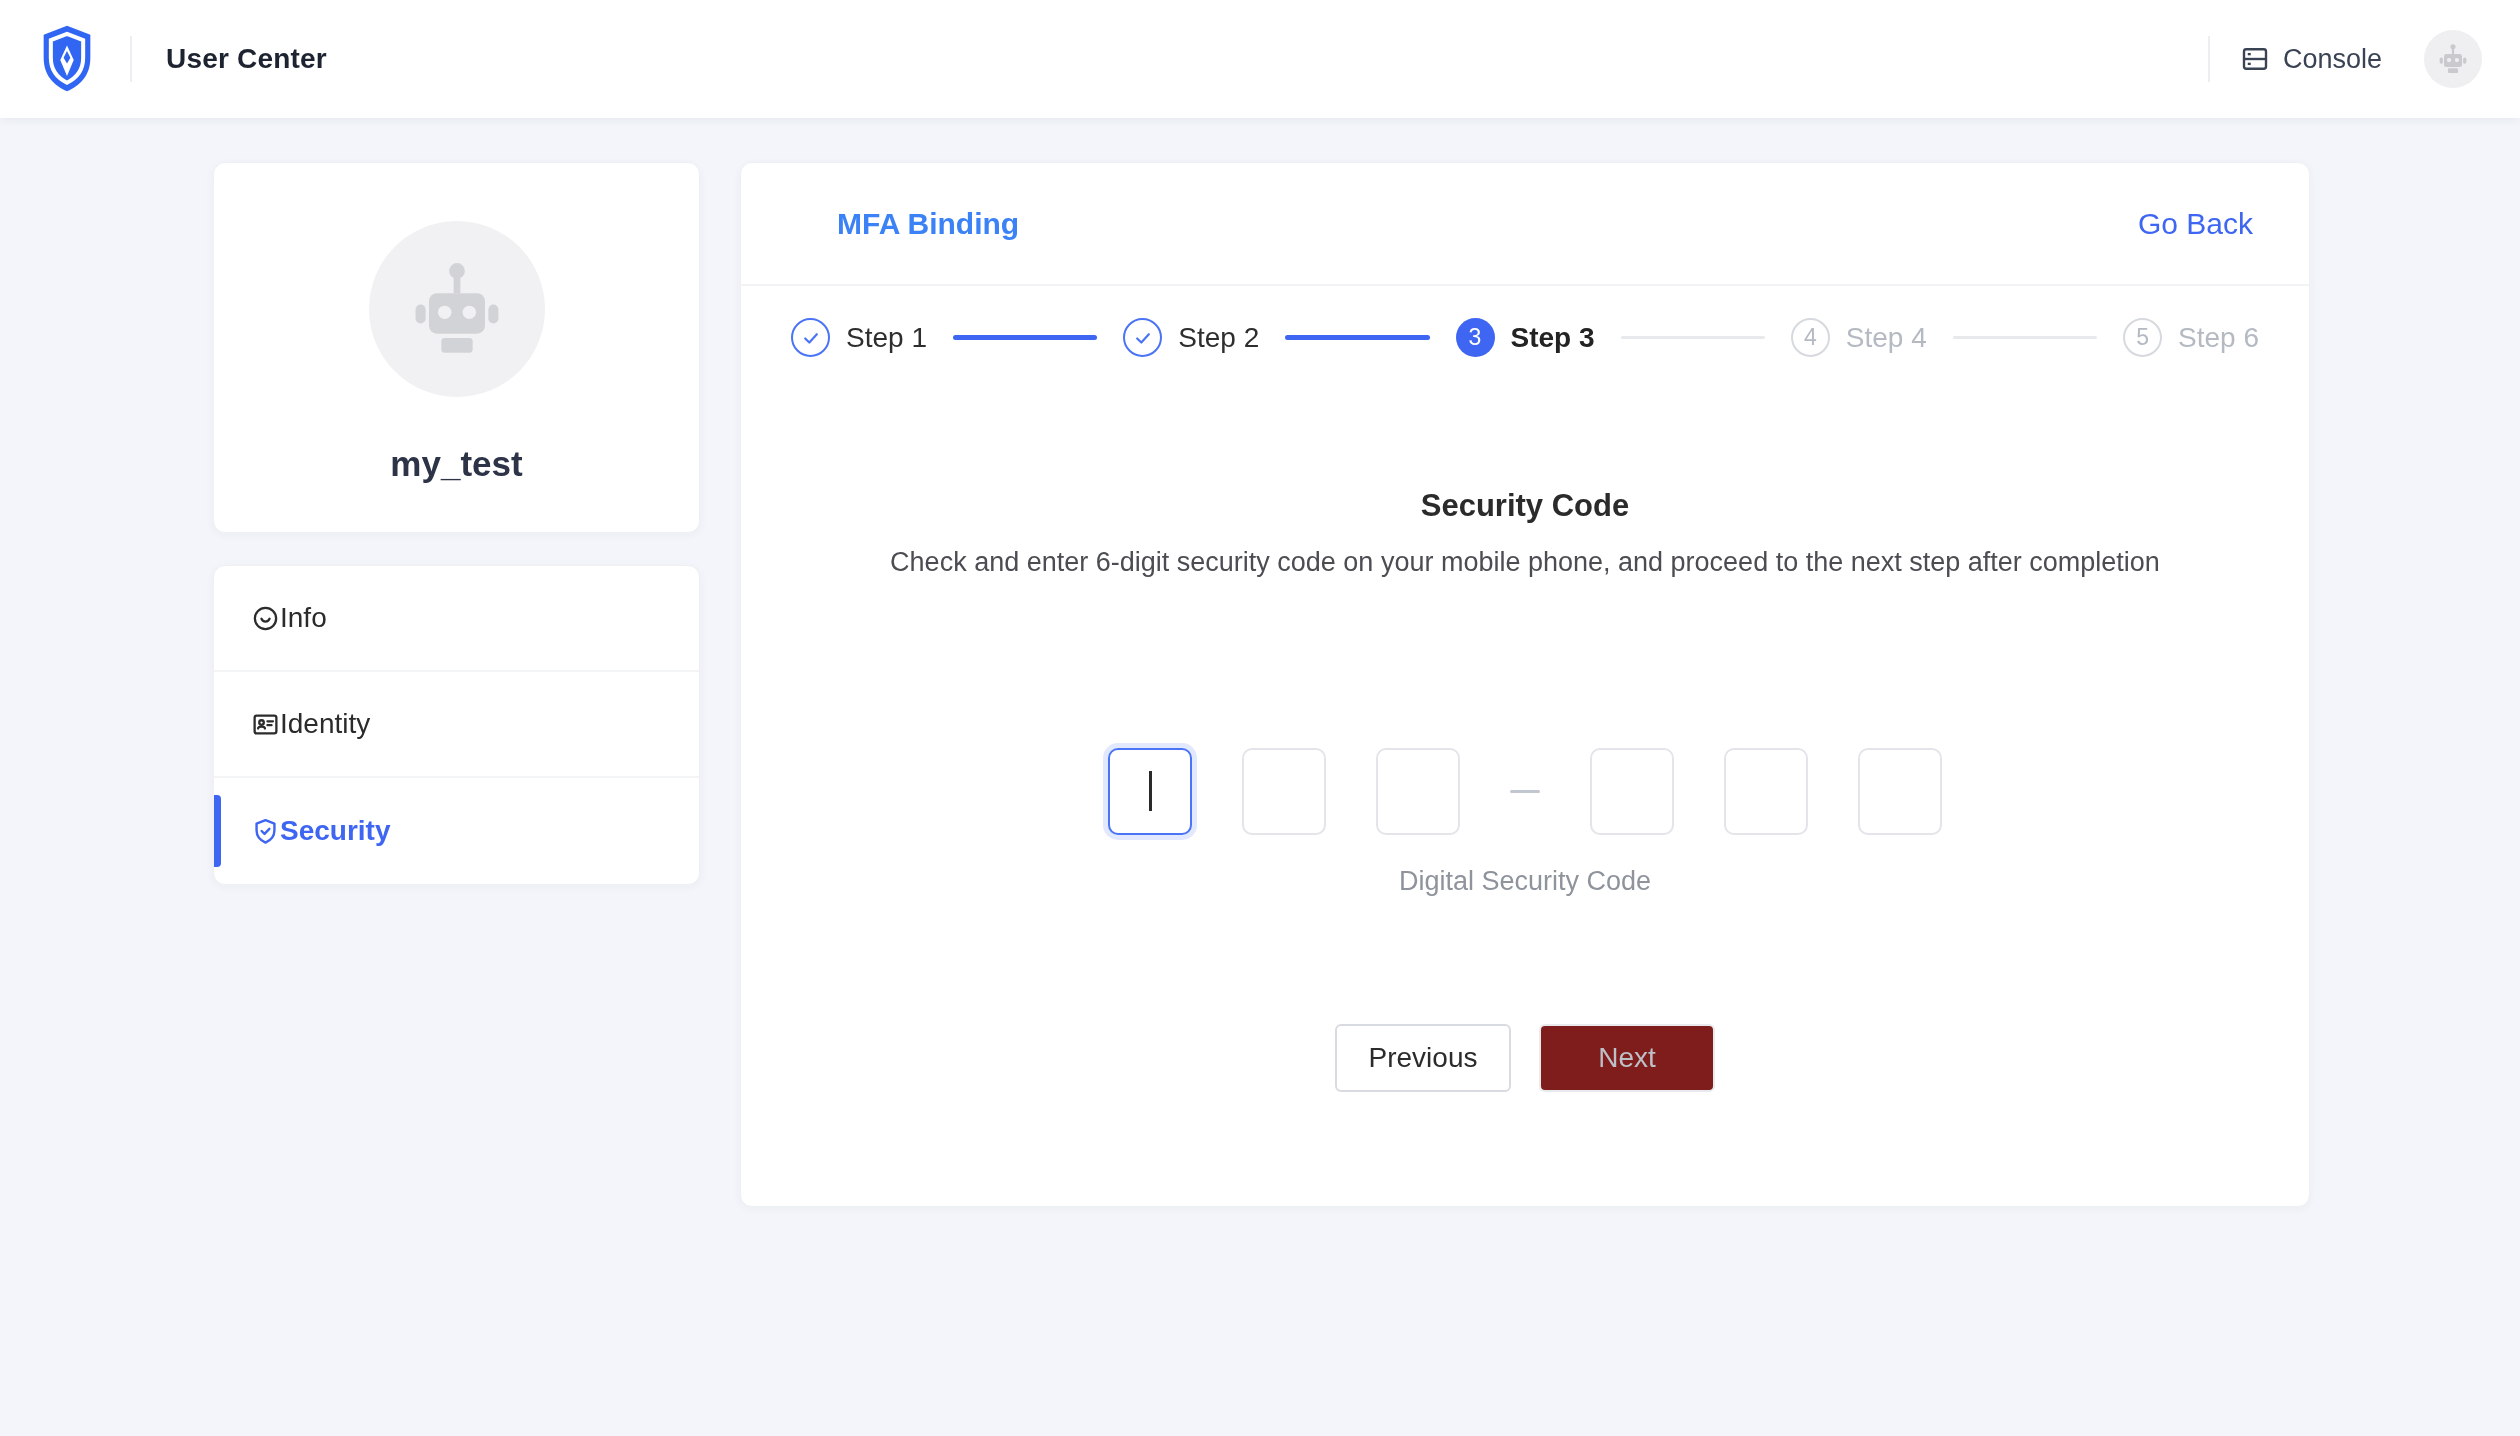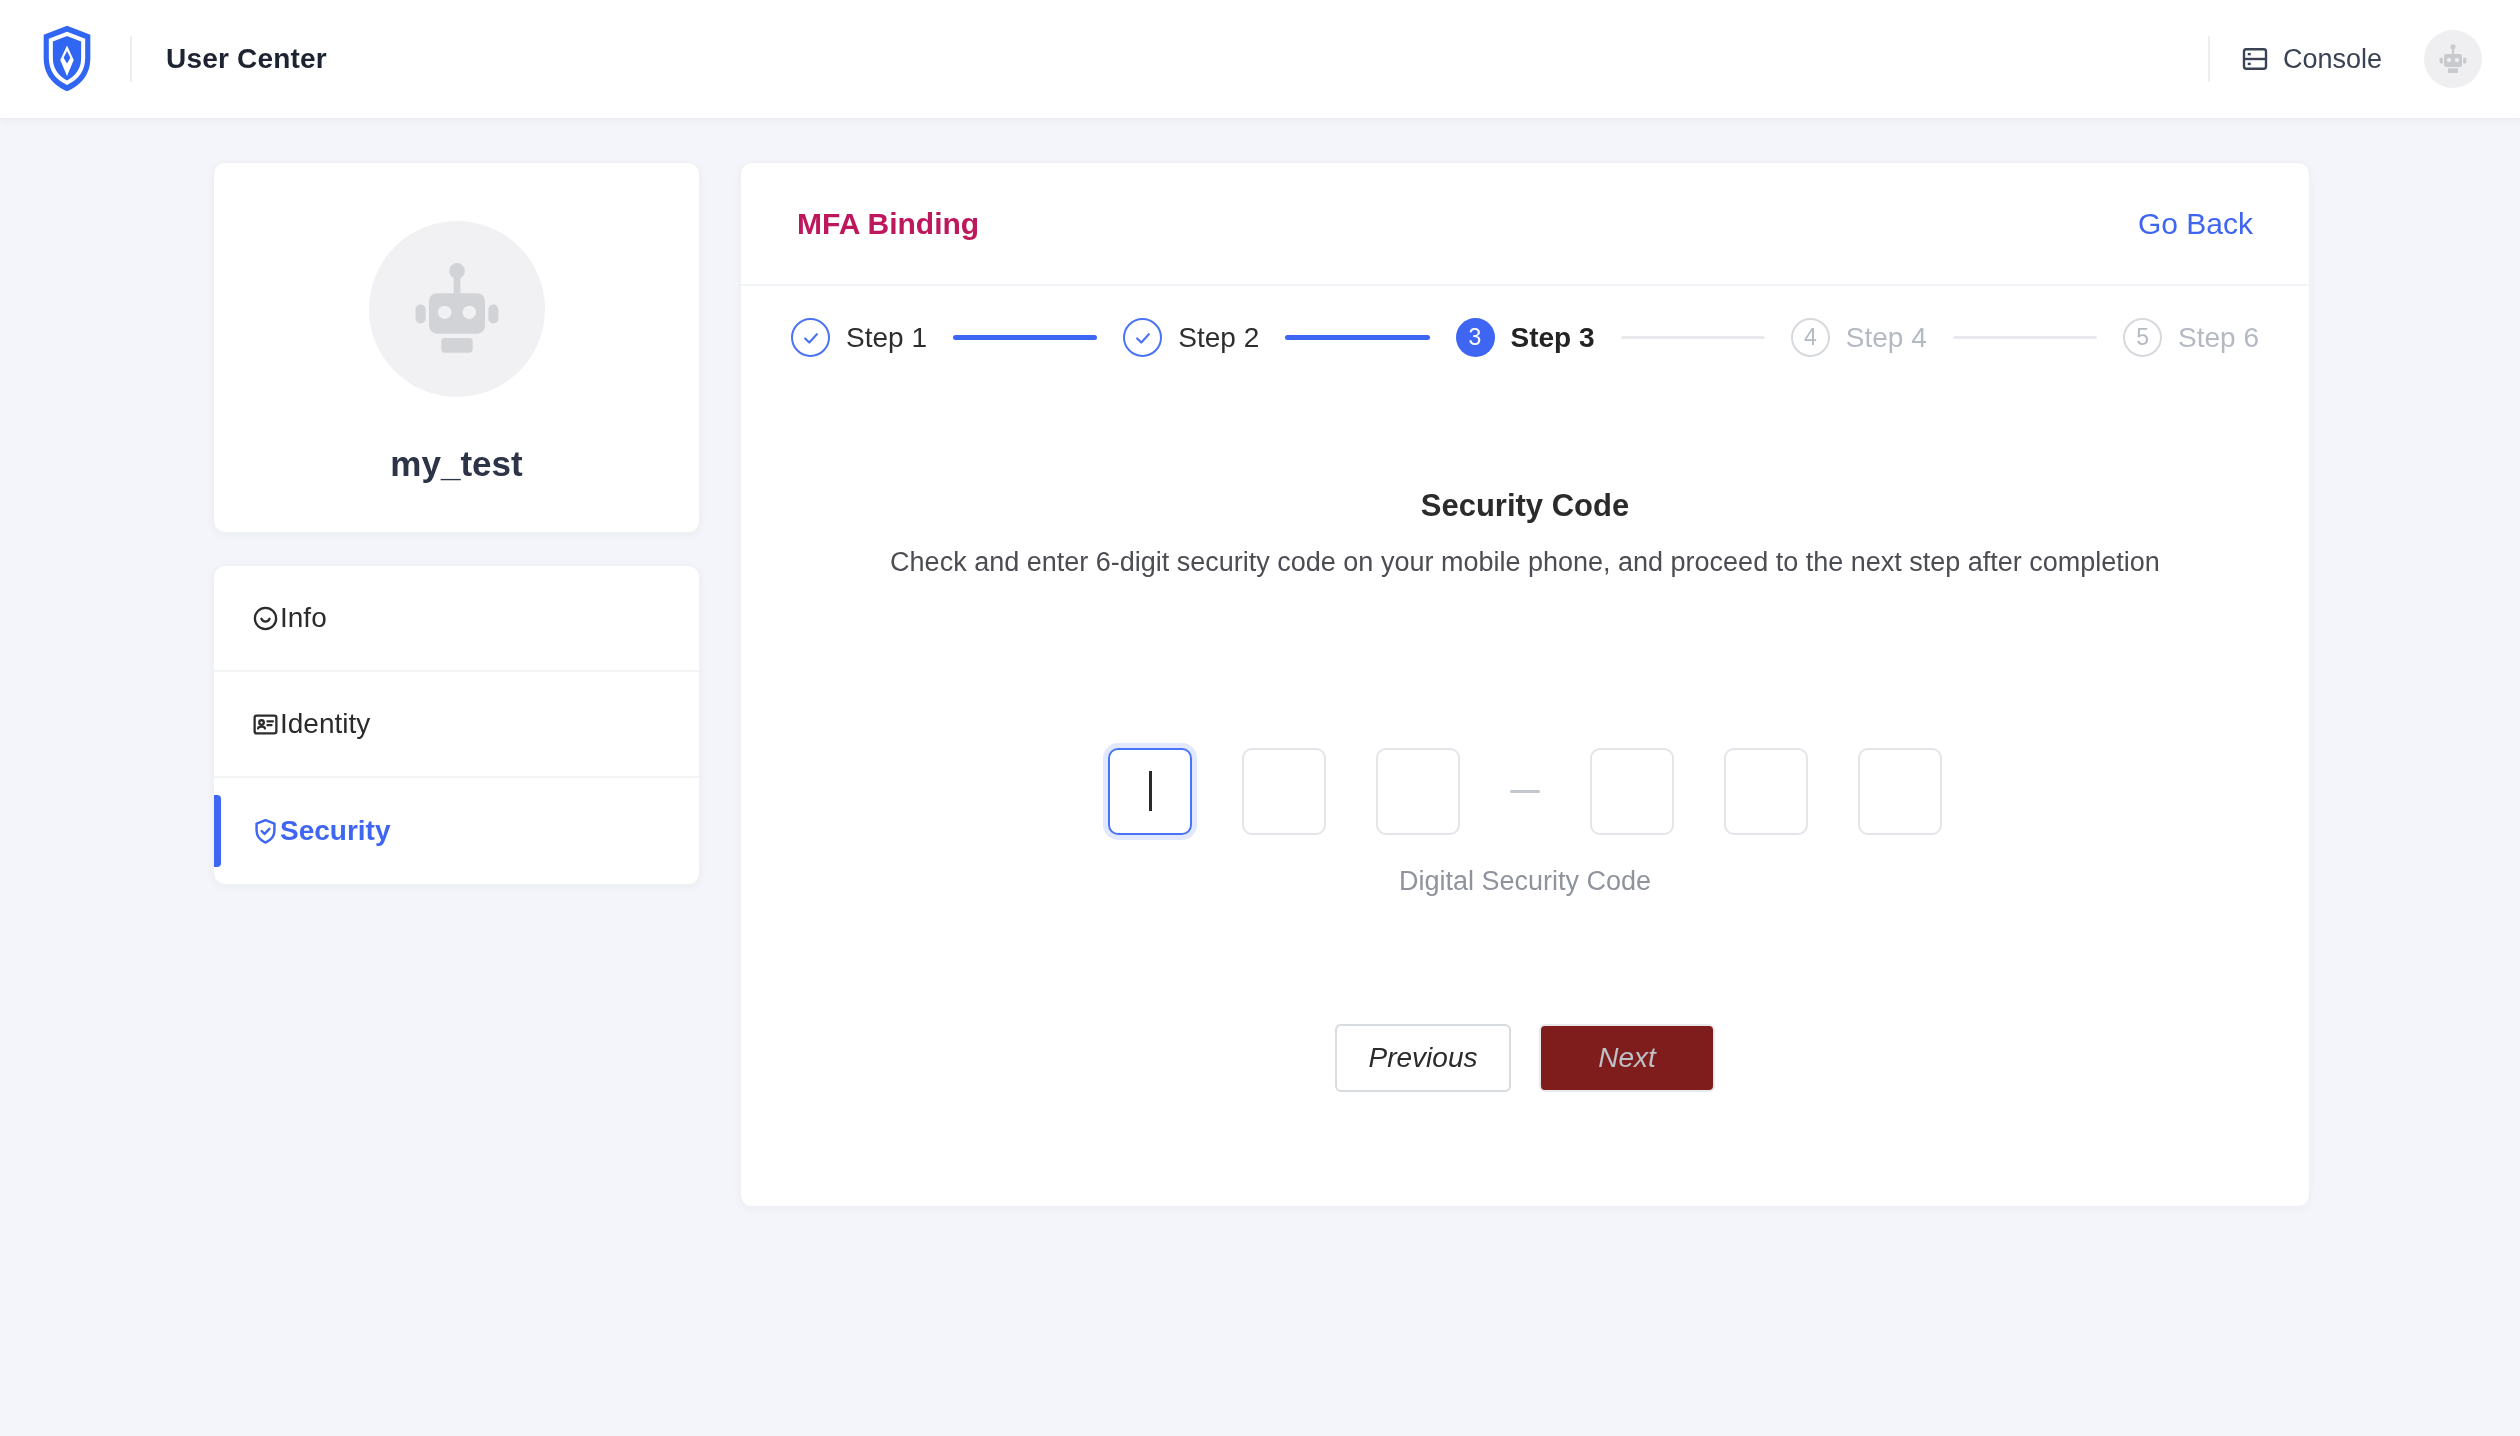--- a/index.html
+++ b/index.html
@@ -67,21 +67,21 @@
     background:#3e66f2; border-radius:0 4px 4px 0;
   }
 
   
   .main-card { flex:1; height:1045px; display:flex; flex-direction:column; }
   .card-head {
     height:123px; flex-shrink:0;
     display:flex; align-items:center; justify-content:space-between;
     padding:0 56px; border-bottom:2px solid #f1f3f6;
   }
-  .card-title { font-size:30px; font-weight:700; color:#be185d; }
+  .card-title { font-size:30px; font-weight:700; color:#3b82f6;margin-left:40px; }
   .go-back { font-size:30px; color:#3e66f2; cursor:pointer; text-decoration:none; }
 
   
   .stepper { display:flex; align-items:center; padding:0 50px; margin-top:32px; }
   .step { display:flex; align-items:center; flex-shrink:0; }
   .step-circle {
     width:39px; height:39px; border-radius:50%;
     display:flex; align-items:center; justify-content:center;
     font-size:23px; flex-shrink:0;
   }
@@ -111,21 +111,21 @@
     box-shadow:0 0 0 5px rgba(74,116,246,.16);
   }
   .caret {
     position:absolute; left:50%; top:21px; margin-left:-1px;
     width:3px; height:40px; background:#2a2a2a;
   }
   .code-dash { width:30px; height:3px; background:#c2c6ce; border-radius:2px; }
   .code-label { text-align:center; margin-top:31px; font-size:27px; color:#8e939c; }
 
   
-  .btn-row { display:flex; justify-content:center; gap:28px; margin-top:127px;font-style:italic; }
+  .btn-row { display:flex; justify-content:center; gap:28px; margin-top:127px; }
   .btn {
     width:176px; height:68px; border-radius:6px;
     font-size:28px; font-family:"Liberation Sans", sans-serif;
     display:flex; align-items:center; justify-content:center; cursor:pointer;
   }
   .btn-prev { background:#ffffff; border:2px solid #d8dbe0; color:#2b2b2b; }
   .btn-next { background:#7f1d1d; border:2px solid #e9eaed; color:#bdc0c6; cursor:not-allowed; }
 </style>
 </head>
 <body>

